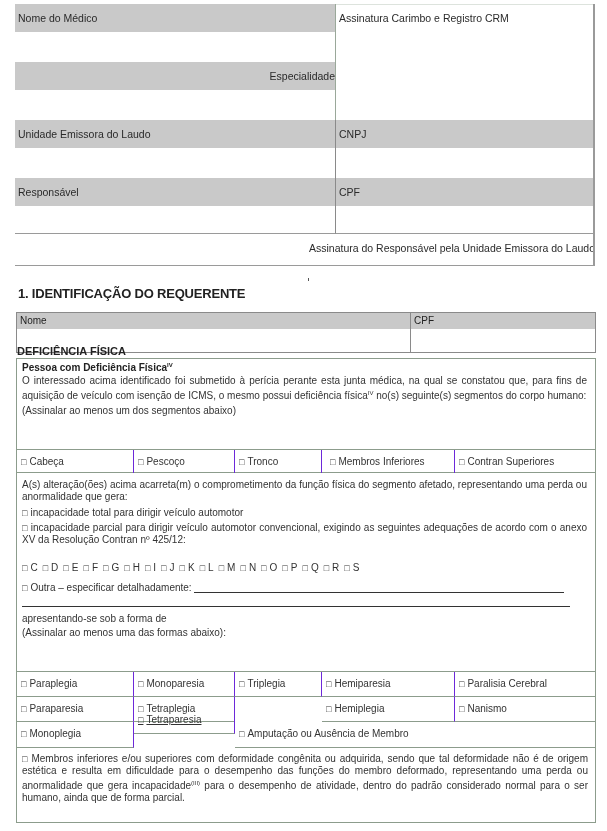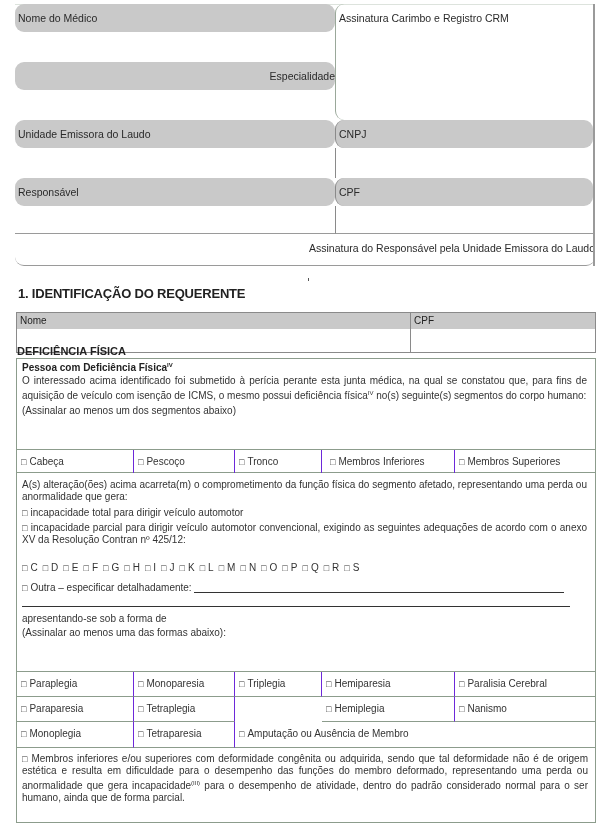--- a/index.html
+++ b/index.html
@@ -1,20 +1,20 @@
 <!DOCTYPE html>
 <html><head>
 <meta charset="utf-8">
 <style>
   html, body { margin:0; padding:0; background:#ffffff; }
   body { width:607px; height:831px; position:relative; overflow:hidden;
          font-family:"Liberation Sans", sans-serif; color:#222; font-size:10.5px; }
   .abs { position:absolute; box-sizing:border-box; }
   .gray { background:#c9c9c9; }
-  .lbl { padding:8px 0 0 3px; font-size:10.5px; color:#2a2a2a;border-radius:9px; }
+  .lbl { padding:8px 0 0 3px; font-size:10.5px; color:#2a2a2a; }
   .sec-title { font-weight:bold; font-size:13px; color:#222; letter-spacing:-0.2px; }
   .sub-title { font-weight:bold; font-size:11px; color:#222; }
   .box { border:1px solid #8c9c8c; }
   .cell { position:absolute; box-sizing:border-box; padding:6px 0 0 4px; font-size:10px; color:#333;
           border-right:1px solid #6d28d9; border-bottom:1px solid #8c9c8c; }
   .txt { font-size:10px; line-height:12px; color:#333; text-align:justify; }
   .chk::before { content:"\25A1"; margin-right:3px; font-size:9px; }
   sup { font-size:6px; }
 </style>
 </head>
@@ -67,21 +67,21 @@
       <span>O interessado acima identificado foi submetido à perícia perante esta junta médica, na qual se constatou que, para fins de aquisição de veículo com isenção de ICMS, o mesmo possui deficiência física</span><sup>IV</sup><span> no(s) seguinte(s) segmentos do corpo humano:</span>
     </div>
     <div class="txt" style="margin-top:2px;">(Assinalar ao menos um dos segmentos abaixo)</div>
   </div>
 
   <div class="abs" style="left:0;top:90px;width:578px;height:24px;border-top:1px solid #8c9c8c;border-bottom:1px solid #8c9c8c;">
     <div class="cell chk" style="left:0;top:0;width:117px;height:23px;border-bottom:none;">Cabeça</div>
     <div class="cell chk" style="left:117px;top:0;width:101px;height:23px;border-bottom:none;">Pescoço</div>
     <div class="cell chk" style="left:218px;top:0;width:87px;height:23px;border-bottom:none;">Tronco</div>
     <div class="cell chk" style="left:305px;top:0;width:133px;height:23px;border-bottom:none;padding-left:8px;">Membros Inferiores</div>
-    <div class="cell chk" style="left:438px;top:0;width:140px;height:23px;border-right:none;border-bottom:none;">Membros Superiores</div>
+    <div class="cell chk" style="left:438px;top:0;width:140px;height:23px;border-right:none;border-bottom:none;">Contran Superiores</div>
   </div>
 
   <div class="abs" style="left:5px;top:120px;width:565px;">
     <div class="txt">A(s) alteração(ões) acima acarreta(m) o comprometimento da função física do segmento afetado, representando uma perda ou anormalidade que gera:</div>
     <div class="txt chk" style="margin-top:4px;">incapacidade total para dirigir veículo automotor</div>
     <div class="txt chk" style="margin-top:3px;">incapacidade parcial para dirigir veículo automotor convencional, exigindo as seguintes adequações de acordo com o anexo XV da Resolução Contran nº 425/12:</div>
     <div class="txt" style="margin-top:16px;word-spacing:2px;" id="adapt"><span class="chk" style="margin-right: 5px;">C</span><span class="chk" style="margin-right: 5px;">D</span><span class="chk" style="margin-right: 5px;">E</span><span class="chk" style="margin-right: 5px;">F</span><span class="chk" style="margin-right: 5px;">G</span><span class="chk" style="margin-right: 5px;">H</span><span class="chk" style="margin-right: 5px;">I</span><span class="chk" style="margin-right: 5px;">J</span><span class="chk" style="margin-right: 5px;">K</span><span class="chk" style="margin-right: 5px;">L</span><span class="chk" style="margin-right: 5px;">M</span><span class="chk" style="margin-right: 5px;">N</span><span class="chk" style="margin-right: 5px;">O</span><span class="chk" style="margin-right: 5px;">P</span><span class="chk" style="margin-right: 5px;">Q</span><span class="chk" style="margin-right: 5px;">R</span><span class="chk" style="margin-right: 5px;">S</span></div>
     <div class="txt" style="margin-top:8px;display:flex;align-items:flex-start;">
       <span class="chk">Outra – especificar detalhadamente:</span>
       <span style="display:inline-block;width:370px;border-bottom:1px solid #333;margin-left:2px;height:10px;"></span>
@@ -97,20 +97,20 @@
     <div class="cell chk" style="left:218px;top:0;width:87px;height:25px;">Triplegia</div>
     <div class="cell chk" style="left:305px;top:0;width:133px;height:25px;">Hemiparesia</div>
     <div class="cell chk" style="left:438px;top:0;width:140px;height:25px;border-right:none;">Paralisia Cerebral</div>
 
     <div class="cell chk" style="left:0;top:25px;width:117px;height:25px;">Paraparesia</div>
     <div class="cell chk" style="left:117px;top:25px;width:101px;height:25px;">Tetraplegia</div>
     <div class="cell chk" style="left:305px;top:25px;width:133px;height:25px;">Hemiplegia</div>
     <div class="cell chk" style="left:438px;top:25px;width:140px;height:25px;border-right:none;">Nanismo</div>
 
     <div class="cell chk" style="left:0;top:50px;width:117px;height:26px;">Monoplegia</div>
-    <div class="cell chk" style="left:117px;top:50px;width:101px;height:26px;">Tetraparesia</div>
+    <div class="cell chk" style="left:117px;top:36px;width:101px;height:26px;text-decoration:underline;">Tetraparesia</div>
     <div class="cell chk" style="left:218px;top:50px;width:360px;height:26px;border-right:none;">Amputação ou Ausência de Membro</div>
   </div>
 
   <div class="abs txt" style="left:5px;top:394px;width:566px;line-height:12px;">
     <span class="chk"></span><span>Membros inferiores e/ou superiores com deformidade congênita ou adquirida, sendo que tal deformidade não é de origem estética e resulta em dificuldade para o desempenho das funções do membro deformado, representando uma perda ou anormalidade que gera incapacidade</span><sup>(III)</sup><span> para o desempenho de atividade, dentro do padrão considerado normal para o ser humano, ainda que de forma parcial.</span>
   </div>
 </div>
 
 </body></html>

